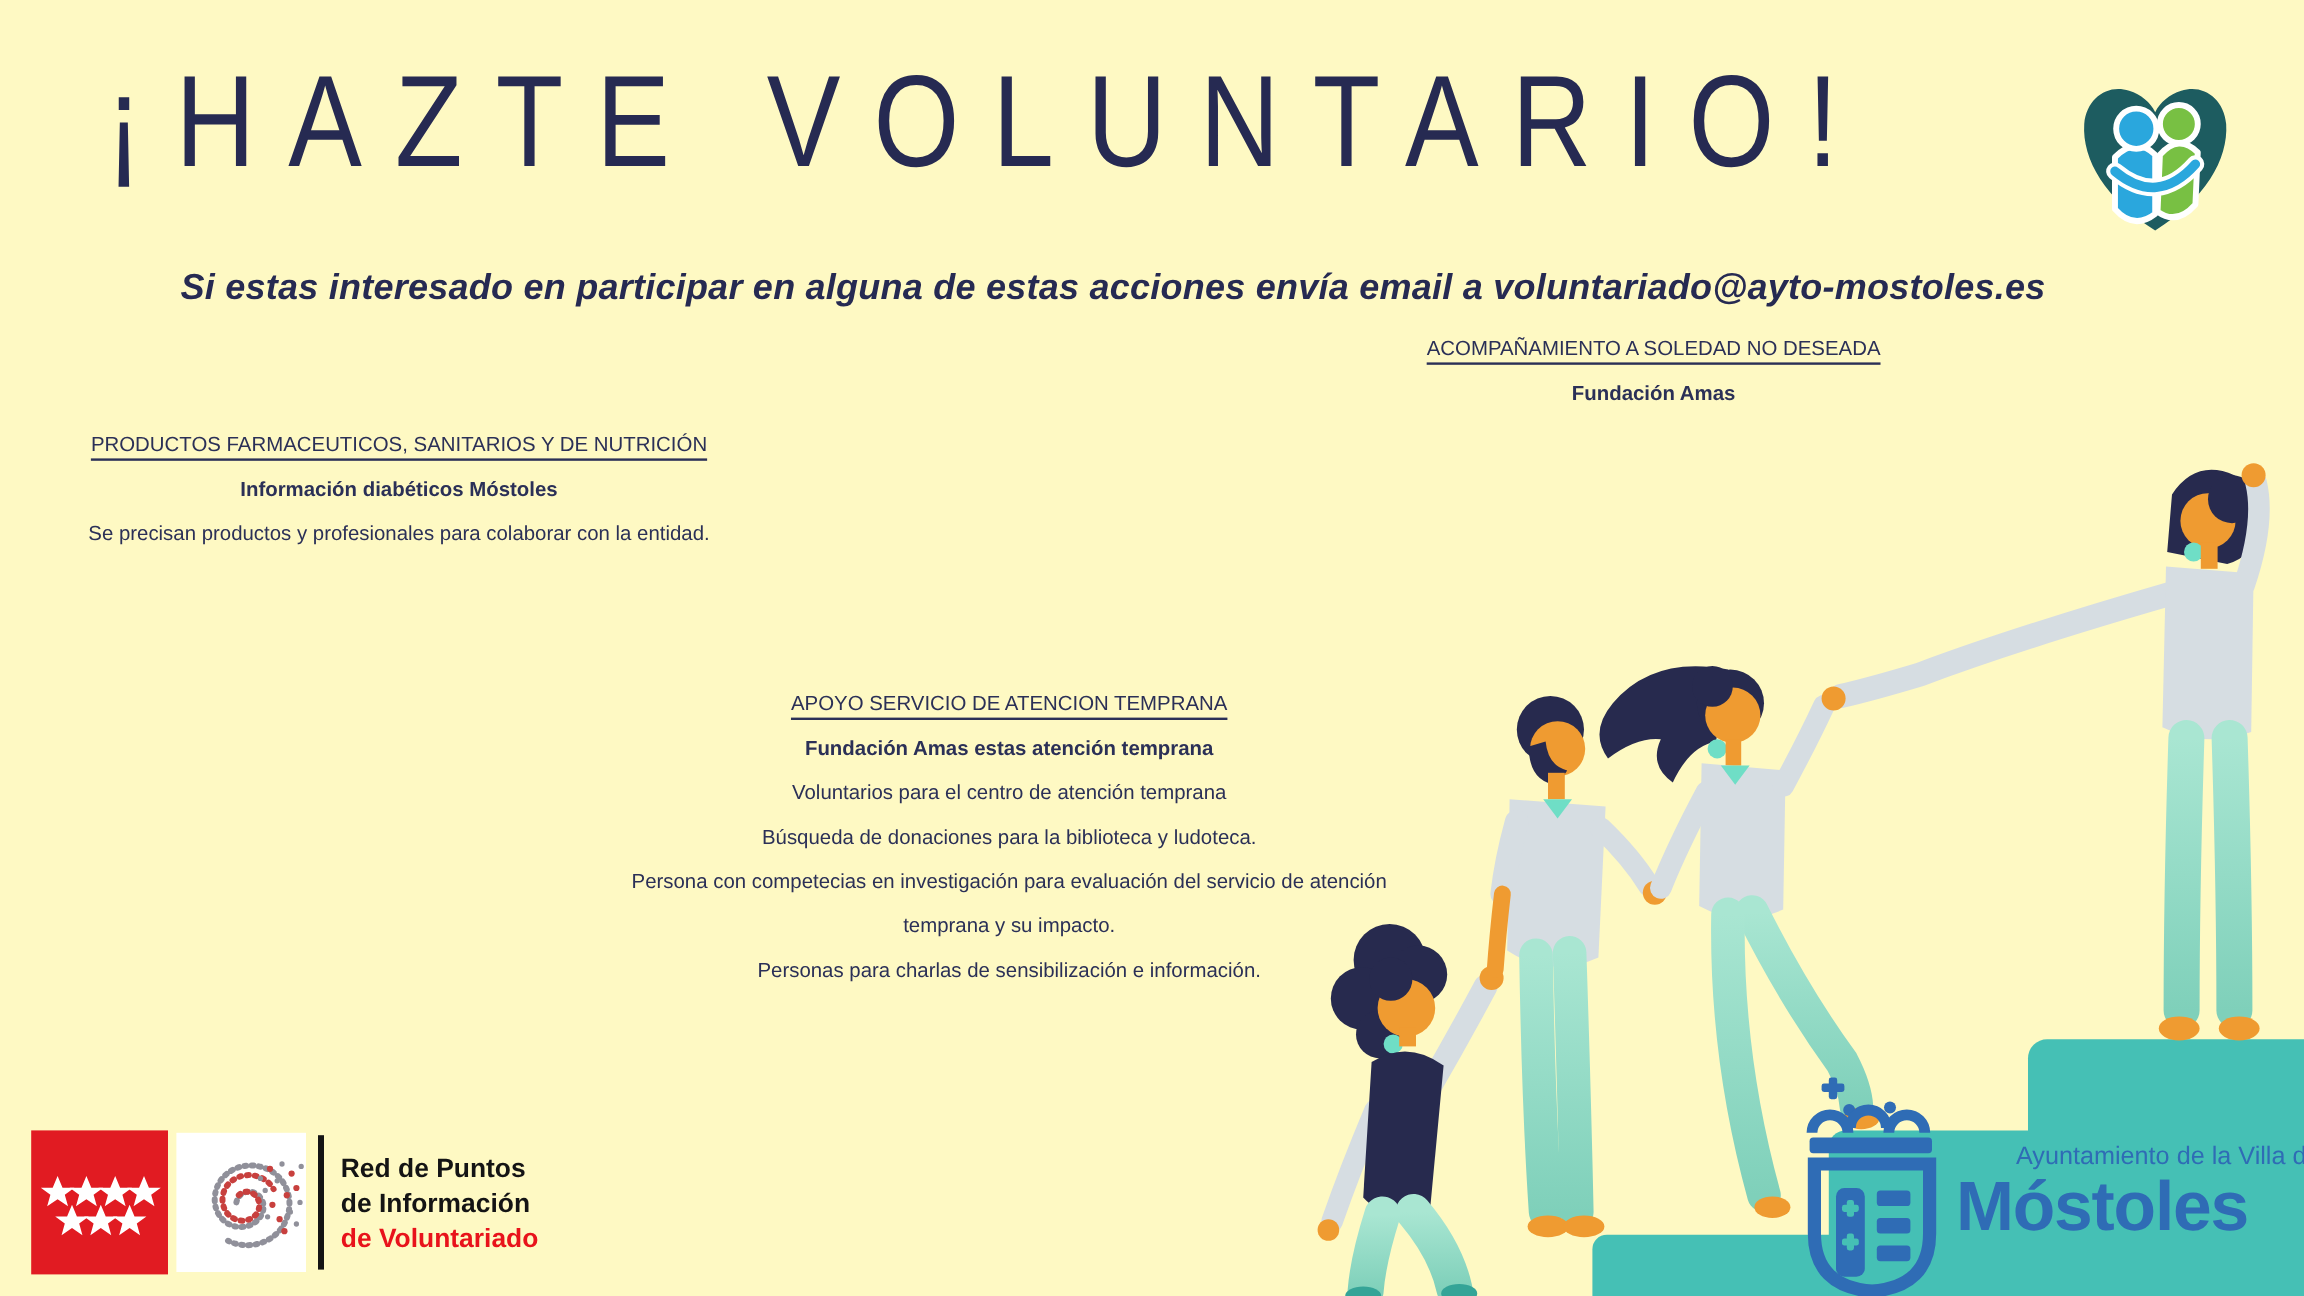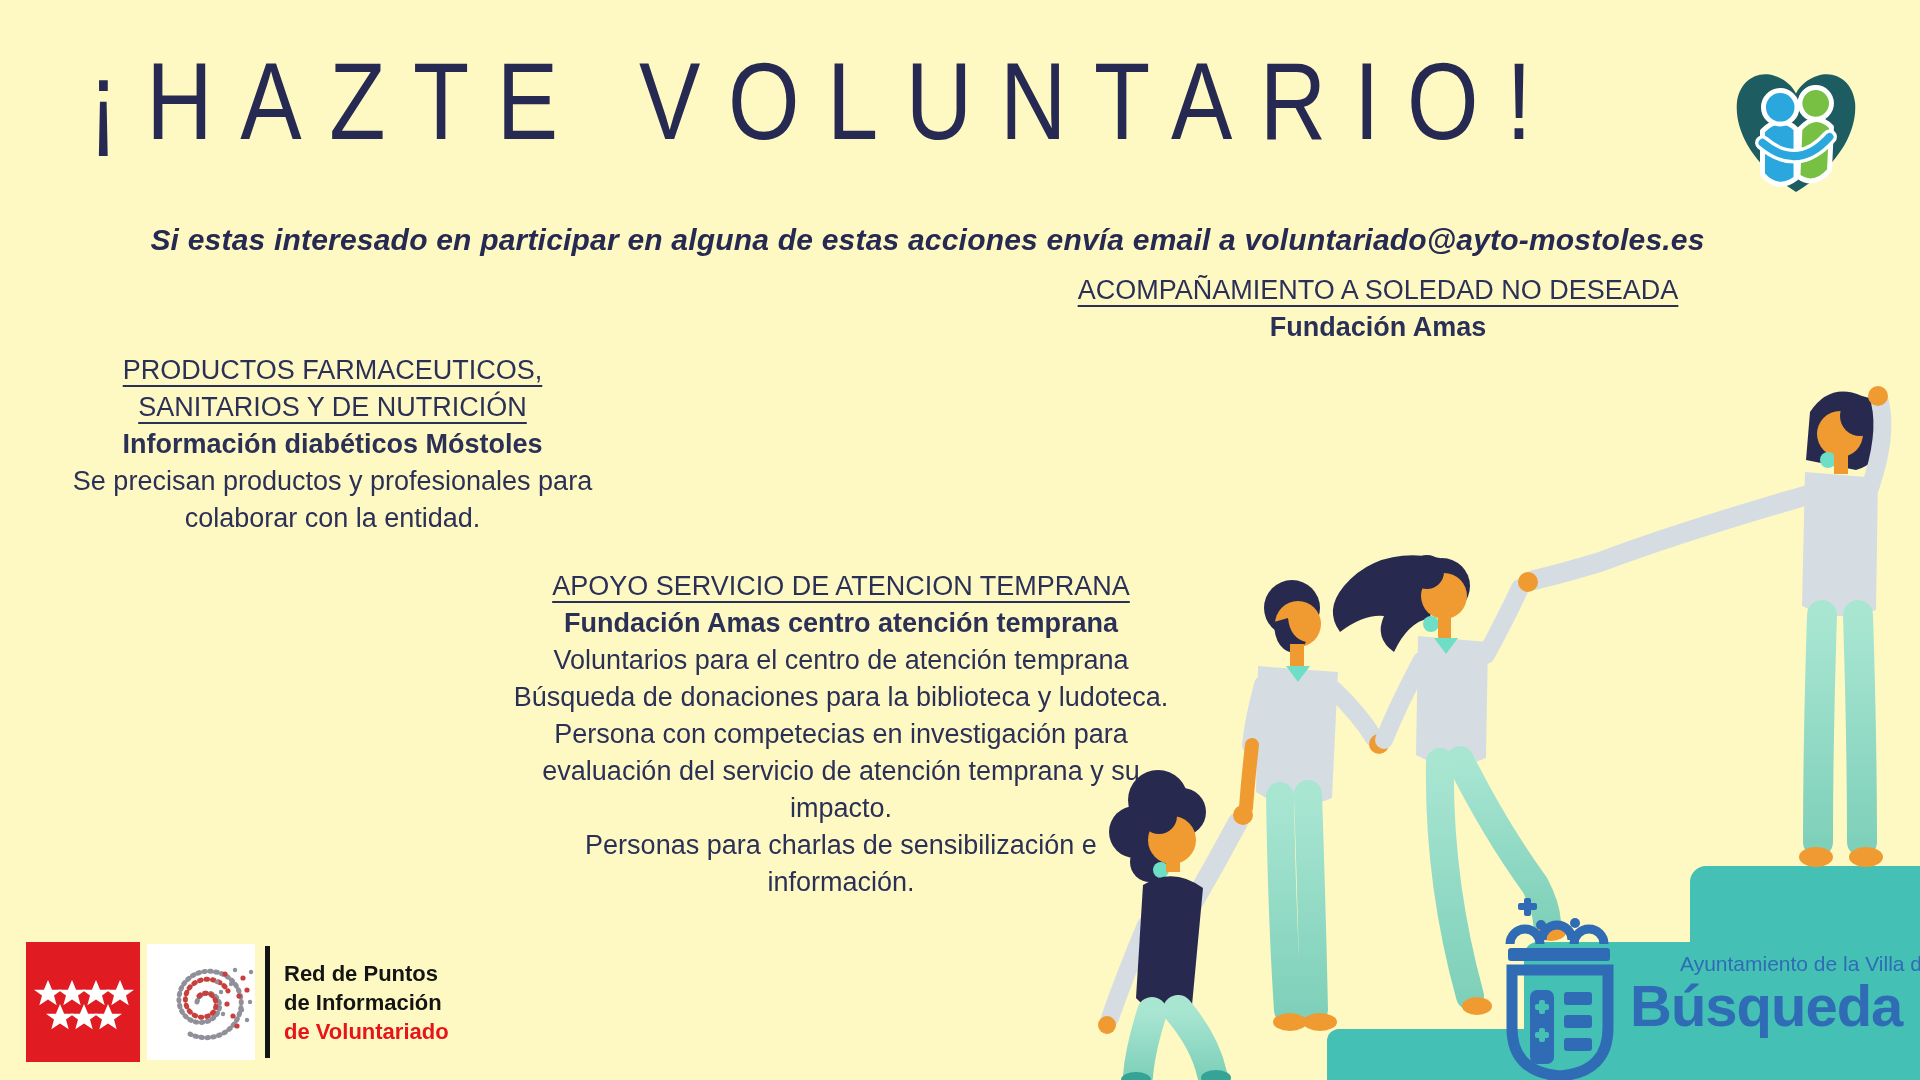--- a/index.html
+++ b/index.html
@@ -3,21 +3,21 @@
 <meta charset="utf-8">
 <style>
   html,body{margin:0;padding:0;background:#dfe5ec;}
   .poster{position:relative;width:1920px;height:1080px;background:#fef9c3;overflow:hidden;
           font-family:"Liberation Sans", sans-serif;color:#2b3057;}
   .title{position:absolute;left:88px;top:40px;width:1640px;white-space:nowrap;
          font-size:92px;font-weight:400;letter-spacing:0.30em;color:#262a52;
          transform:scaleY(1.18);transform-origin:top left;}
   .subtitle{position:absolute;left:0;top:223px;width:1855px;text-align:center;
             font-size:30px;font-weight:bold;font-style:italic;color:#262a52;letter-spacing:0.2px;}
-  .section{position:absolute;text-align:center;font-size:27px;line-height:37px;color:#2b3057;}
+  .section{position:absolute;text-align:center;font-size:17px;line-height:37px;color:#2b3057;}
   .section .heading{text-decoration:underline;text-underline-offset:6px;text-decoration-thickness:2px;}
   .section .heading.nowrap{white-space:nowrap;}
   .section .org{font-weight:bold;}
   .section p{margin:0;}
   .sec-farmacia{left:70px;top:352px;width:525px;}
   .sec-soledad{left:1048px;top:272px;width:660px;}
   .sec-temprana{left:510px;top:568px;width:662px;}
   .footer-left{position:absolute;left:26px;top:942px;display:flex;align-items:center;}
   .flag{width:114px;height:120px;background:#e11b22;flex:none;}
   .spiralbox{width:108px;height:116px;background:#ffffff;margin-left:7px;flex:none;display:flex;align-items:center;justify-content:center;}
@@ -55,21 +55,21 @@
     <p>Se precisan productos y profesionales para colaborar con la entidad.</p>
   </div>
 
   <div class="section sec-soledad">
     <div class="heading nowrap">ACOMPAÑAMIENTO A SOLEDAD NO DESEADA</div>
     <div class="org">Fundación Amas</div>
   </div>
 
   <div class="section sec-temprana">
     <div class="heading nowrap">APOYO SERVICIO DE ATENCION TEMPRANA</div>
-    <div class="org">Fundación Amas centro atención temprana</div>
+    <div class="org">Fundación Amas estas atención temprana</div>
     <p>Voluntarios para el centro de atención temprana</p>
     <p>Búsqueda de donaciones para la biblioteca y ludoteca.</p>
     <p>Persona con competecias en investigación para evaluación del servicio de atención temprana y su impacto.</p>
     <p>Personas para charlas de sensibilización e información.</p>
   </div>
 
   <svg class="illustration" viewBox="0 0 880 720">
     <defs>
       <linearGradient id="mintg" x1="0" y1="0" x2="0" y2="1">
         <stop offset="0" stop-color="#a9e6d2"></stop>
@@ -173,21 +173,21 @@
         <rect x="39" y="132" width="6" height="14" rx="2"></rect>
         <rect x="35" y="136" width="14" height="6" rx="2"></rect>
       </g>
       <g fill="#2f6cb5">
         <rect x="64" y="96" width="28" height="13" rx="3"></rect>
         <rect x="64" y="119" width="28" height="13" rx="3"></rect>
         <rect x="64" y="142" width="28" height="13" rx="3"></rect>
       </g>
     </svg>
     <div class="mostoles-text1">Ayuntamiento de la Villa de</div>
-    <div class="mostoles-text2">Búsqueda</div>
+    <div class="mostoles-text2">Móstoles</div>
   </div>
 
   <div class="footer-left">
     <div class="flag">
       <svg width="114" height="120" viewBox="0 0 114 120">
         <defs>
           <path id="star" d="M0,-14 L4.1,-4.3 L14,-4.3 L6,1.6 L8.7,11.3 L0,5.4 L-8.7,11.3 L-6,1.6 L-14,-4.3 L-4.1,-4.3 Z" fill="#ffffff"></path>
         </defs>
         <use href="#star" x="22" y="52"></use>
           <use href="#star" x="46" y="52"></use>

